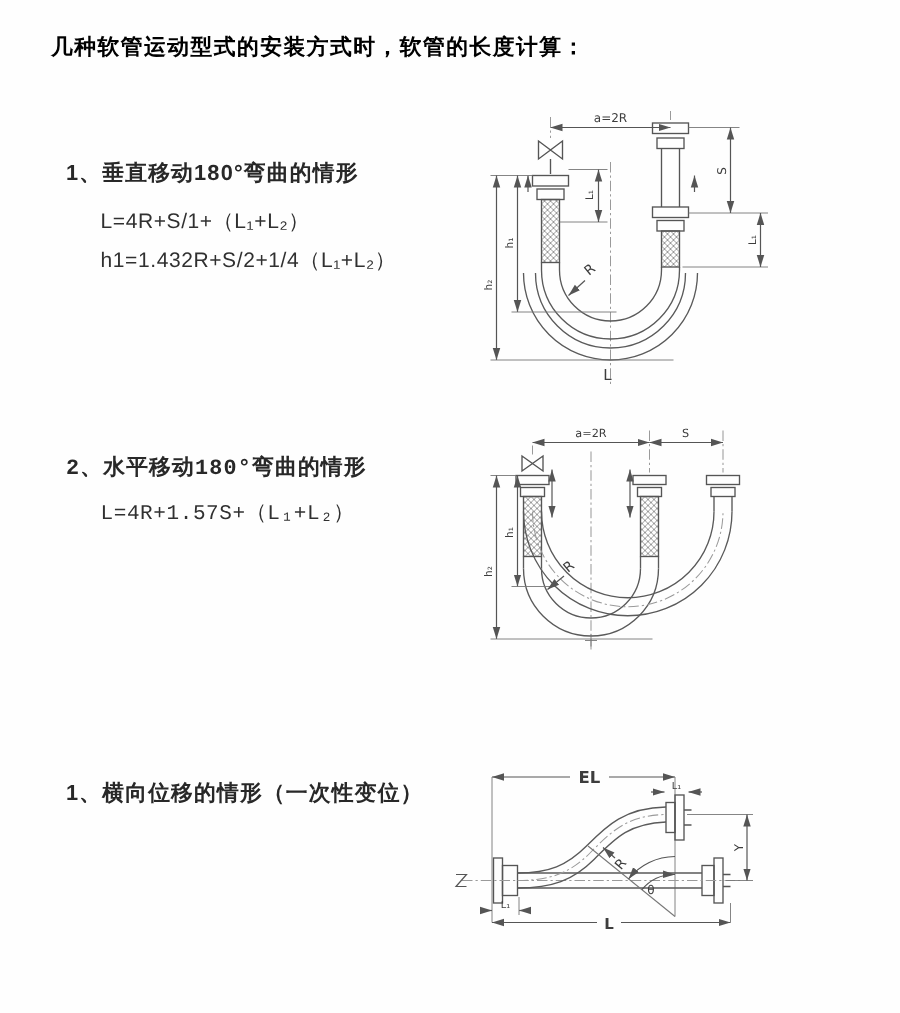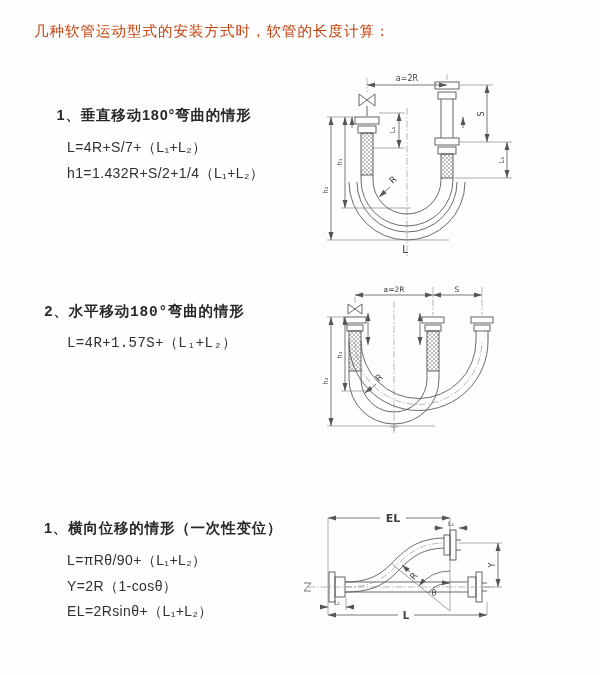--- a/index.html
+++ b/index.html
@@ -2,25 +2,25 @@
 <html><head>
 <meta charset="utf-8">
 <style>
   html,body{margin:0;padding:0;}
   body{
     width:600px;height:675px;position:relative;background:#fefefe;
     font-family:"Liberation Sans","DejaVu Sans",sans-serif;color:#2b2b2b;
     overflow:hidden;
   }
   .page-title{
-    position:absolute;left:34px;top:22px;font-size:14.5px;font-weight:normal;
-    letter-spacing:1px;color:#c2410c;
+    position:absolute;left:34px;top:22px;font-size:14.5px;font-weight:bold;
+    letter-spacing:1px;color:#000000;
   }
   .section{position:absolute;left:44px;}
-  .sec-heading{font-size:14.5px;font-weight:bold;letter-spacing:0.8px;color:#282828;text-align:center;}
+  .sec-heading{font-size:14.5px;font-weight:bold;letter-spacing:0.8px;color:#282828;}
   .formulas{margin:10px 0 0 23px;}
   .formula{
     font-size:14px;line-height:25.5px;letter-spacing:0.4px;color:#303030;
     font-weight:500;white-space:pre;
   }
   #sec1{top:106px;}
   #sec2{top:302px;font-family:Liberation Mono, monospace;}
   #sec3{top:519px;}
   .diag{position:absolute;}
   #diag1{left:315px;top:70px;}
@@ -29,39 +29,34 @@
   svg text{fill:#3d3d3d;font-family:"DejaVu Sans",sans-serif;}
 </style>
 </head>
 <body>
 
 <div class="page-title">几种软管运动型式的安装方式时，软管的长度计算：</div>
 
 <div class="section" id="sec1">
   <div class="sec-heading">1、垂直移动180°弯曲的情形</div>
   <div class="formulas">
-    <div class="formula">L=4R+S/7+（L₁+L₂）</div>
+    <div class="formula">L=4R+S/1+（L₁+L₂）</div>
     <div class="formula">h1=1.432R+S/2+1/4（L₁+L₂）</div>
   </div>
 </div>
 
 <div class="section" id="sec2">
   <div class="sec-heading">2、水平移动180°弯曲的情形</div>
   <div class="formulas">
     <div class="formula">L=4R+1.57S+（L₁+L₂）</div>
   </div>
 </div>
 
 <div class="section" id="sec3">
   <div class="sec-heading">1、横向位移的情形（一次性变位）</div>
-  <div class="formulas">
-    <div class="formula">L=πRθ/90+（L₁+L₂）</div>
-    <div class="formula">Y=2R（1-cosθ）</div>
-    <div class="formula">EL=2Rsinθ+（L₁+L₂）</div>
-  </div>
 </div>
 
 <svg id="diag1" class="diag" width="275" height="195" viewBox="0 0 275 195">
   <defs>
     <marker id="ar1" viewBox="0 0 10 8" markerWidth="10" markerHeight="8" refX="10" refY="4" orient="auto-start-reverse">
       <path d="M0,0.9 L10,4 L0,7.1 Z" fill="#555"></path>
     </marker>
     <pattern id="ht1" width="4" height="4" patternUnits="userSpaceOnUse">
       <path d="M0,4 L4,0 M0,0 L4,4" stroke="#7a7a7a" stroke-width="0.5"></path>
     </pattern>

